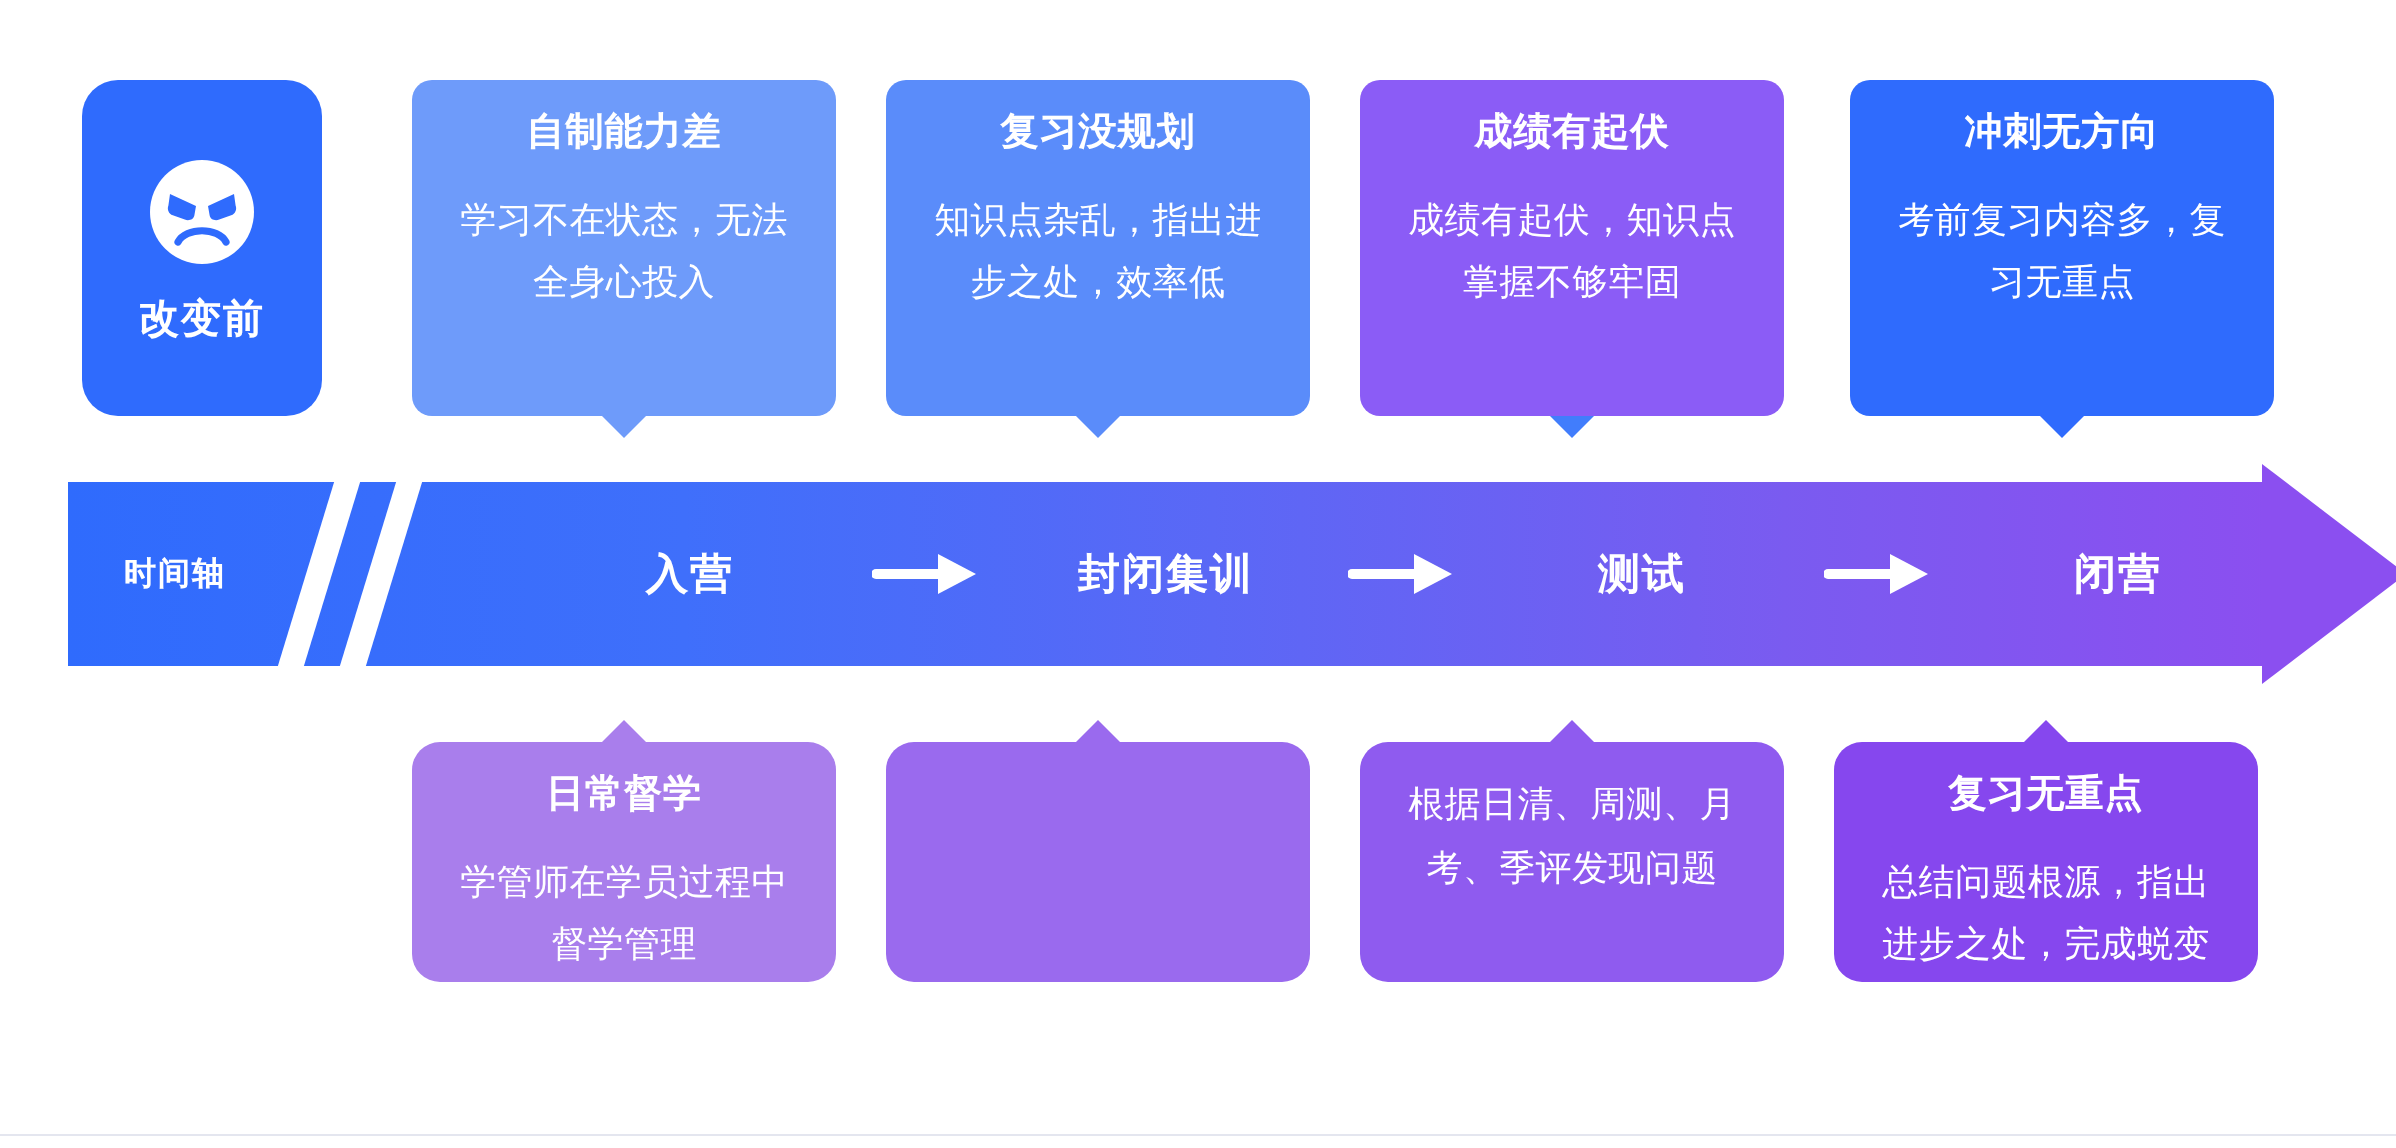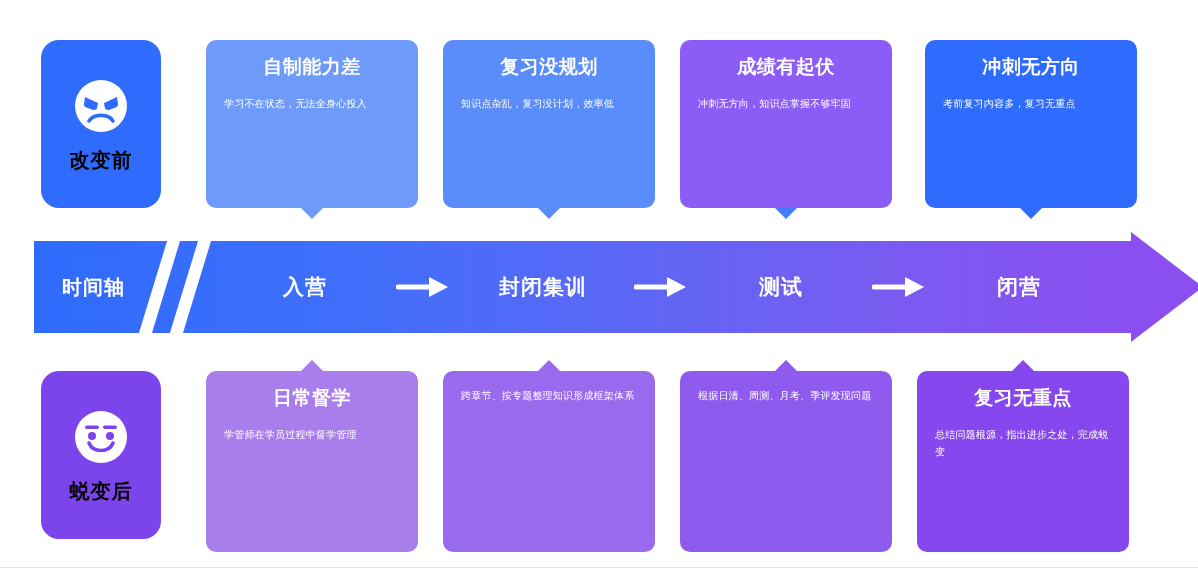--- a/index.html
+++ b/index.html
@@ -42,52 +42,52 @@
     top: 371px;
     height: 168px;
     background: #7c45ec;
   }
   .badge-face {
     width: 56px;
     height: 56px;
     margin-bottom: 16px;
   }
   .badge-label {
-    color: #000000;
+    color: #ffffff;
     font-size: 20px;
     font-weight: bold;
     letter-spacing: 1px;
     line-height: 1;
   }
 
   
   .card {
     position: absolute;
     width: 212px;
     box-sizing: border-box;
     border-radius: 10px;
     padding: 16px 18px 14px 18px;
   }
   .card-top { top: 40px; height: 168px; }
-  .card-bottom { top: 371px; height: 181px; }
+  .card-bottom { top: 371px; height: 120px; border-radius: 14px; }
 
   .card-title {
     color: #ffffff;
     font-size: 19px;
     font-weight: bold;
     text-align: center;
     line-height: 1.2;
     margin-bottom: 16px;
     letter-spacing: 0.5px;
   }
   .card-desc {
     color: #ffffff;
-    font-size: 10px;
+    font-size: 18px;
     line-height: 1.75;
-    text-align: left;
+    text-align: center;
     letter-spacing: 0.2px;
   }
 
   
   .tail {
     position: absolute;
     left: 50%;
     transform: translateX(-50%);
     width: 0;
     height: 0;
@@ -141,35 +141,36 @@
   .slash-b { left: 150px; }
 
   .tl-label {
     position: absolute;
     left: 28px;
     top: 0;
     height: 92px;
     display: flex;
     align-items: center;
     color: #ffffff;
-    font-size: 20px;
+    font-size: 16px;
     font-weight: bold;
     letter-spacing: 1px;
     z-index: 2;
   }
 
   .tl-stages {
     position: absolute;
     left: 196px;
     top: 0;
     width: 904px;
     height: 92px;
     display: flex;
     align-items: center;
     z-index: 2;
+    justify-content: flex-end;
   }
   .tl-stage {
     flex: 0 0 auto;
     width: 150px;
     text-align: center;
     color: #ffffff;
     font-size: 21px;
     font-weight: bold;
     letter-spacing: 1px;
   }
@@ -209,27 +210,27 @@
   </div>
 
   <div class="card card-top" style="left:206px; background:#6e9bfa; color:#6e9bfa;">
     <div class="card-title">自制能力差</div>
     <div class="card-desc">学习不在状态，无法全身心投入</div>
     <span class="tail tail-down"></span>
   </div>
 
   <div class="card card-top" style="left:443px; background:#5a8cfa; color:#5a8cfa;">
     <div class="card-title">复习没规划</div>
-    <div class="card-desc">知识点杂乱，复习没计划，效率低</div>
+    <div class="card-desc">知识点杂乱，指出进步之处，效率低</div>
     <span class="tail tail-down"></span>
   </div>
 
   <div class="card card-top" style="left:680px; background:#8b5cf6; color:#417dfc;">
     <div class="card-title">成绩有起伏</div>
-    <div class="card-desc">冲刺无方向，知识点掌握不够牢固</div>
+    <div class="card-desc">成绩有起伏，知识点掌握不够牢固</div>
     <span class="tail tail-down"></span>
   </div>
 
   <div class="card card-top" style="left:925px; background:#2f6bfd; color:#2f6bfd;">
     <div class="card-title">冲刺无方向</div>
     <div class="card-desc">考前复习内容多，复习无重点</div>
     <span class="tail tail-down"></span>
   </div>
 
   <div class="timeline">
@@ -259,42 +260,28 @@
       <div class="tl-arrow">
         <svg width="56" height="26" viewBox="0 0 56 26">
           <path d="M2 13 H36" stroke="#ffffff" stroke-width="5" stroke-linecap="round" fill="none"></path>
           <path d="M33 3 L52 13 L33 23 Z" fill="#ffffff"></path>
         </svg>
       </div>
       <div class="tl-stage">闭营</div>
     </div>
   </div>
 
-  <div class="badge badge-bottom">
-    <span class="badge-face">
-      <svg viewBox="0 0 56 56" width="56" height="56" aria-hidden="true">
-        <circle cx="28" cy="28" r="26" fill="#ffffff"></circle>
-        <rect x="12" y="16.5" width="14" height="3.4" rx="1.7" fill="#7c45ec"></rect>
-        <rect x="30" y="16.5" width="14" height="3.4" rx="1.7" fill="#7c45ec"></rect>
-        <circle cx="19" cy="27" r="4" fill="#7c45ec"></circle>
-        <circle cx="37" cy="27" r="4" fill="#7c45ec"></circle>
-        <path d="M16 34 C20 44 36 44 40 34" stroke="#7c45ec" stroke-width="3.6" fill="none" stroke-linecap="round"></path>
-      </svg>
-    </span>
-    <span class="badge-label">蜕变后</span>
-  </div>
 
   <div class="card card-bottom" style="left:206px; background:#a97eec; color:#a97eec;">
     <div class="card-title">日常督学</div>
     <div class="card-desc">学管师在学员过程中督学管理</div>
     <span class="tail tail-up"></span>
   </div>
 
   <div class="card card-bottom" style="left:443px; background:#9a6aee; color:#9a6aee;">
-    <div class="card-desc">跨章节、按专题整理知识形成框架体系</div>
     <span class="tail tail-up"></span>
   </div>
 
   <div class="card card-bottom" style="left:680px; background:#8f5bef; color:#8f5bef;">
     <div class="card-desc">根据日清、周测、月考、季评发现问题</div>
     <span class="tail tail-up"></span>
   </div>
 
   <div class="card card-bottom" style="left:917px; background:#8647ee; color:#8647ee;">
     <div class="card-title">复习无重点</div>

